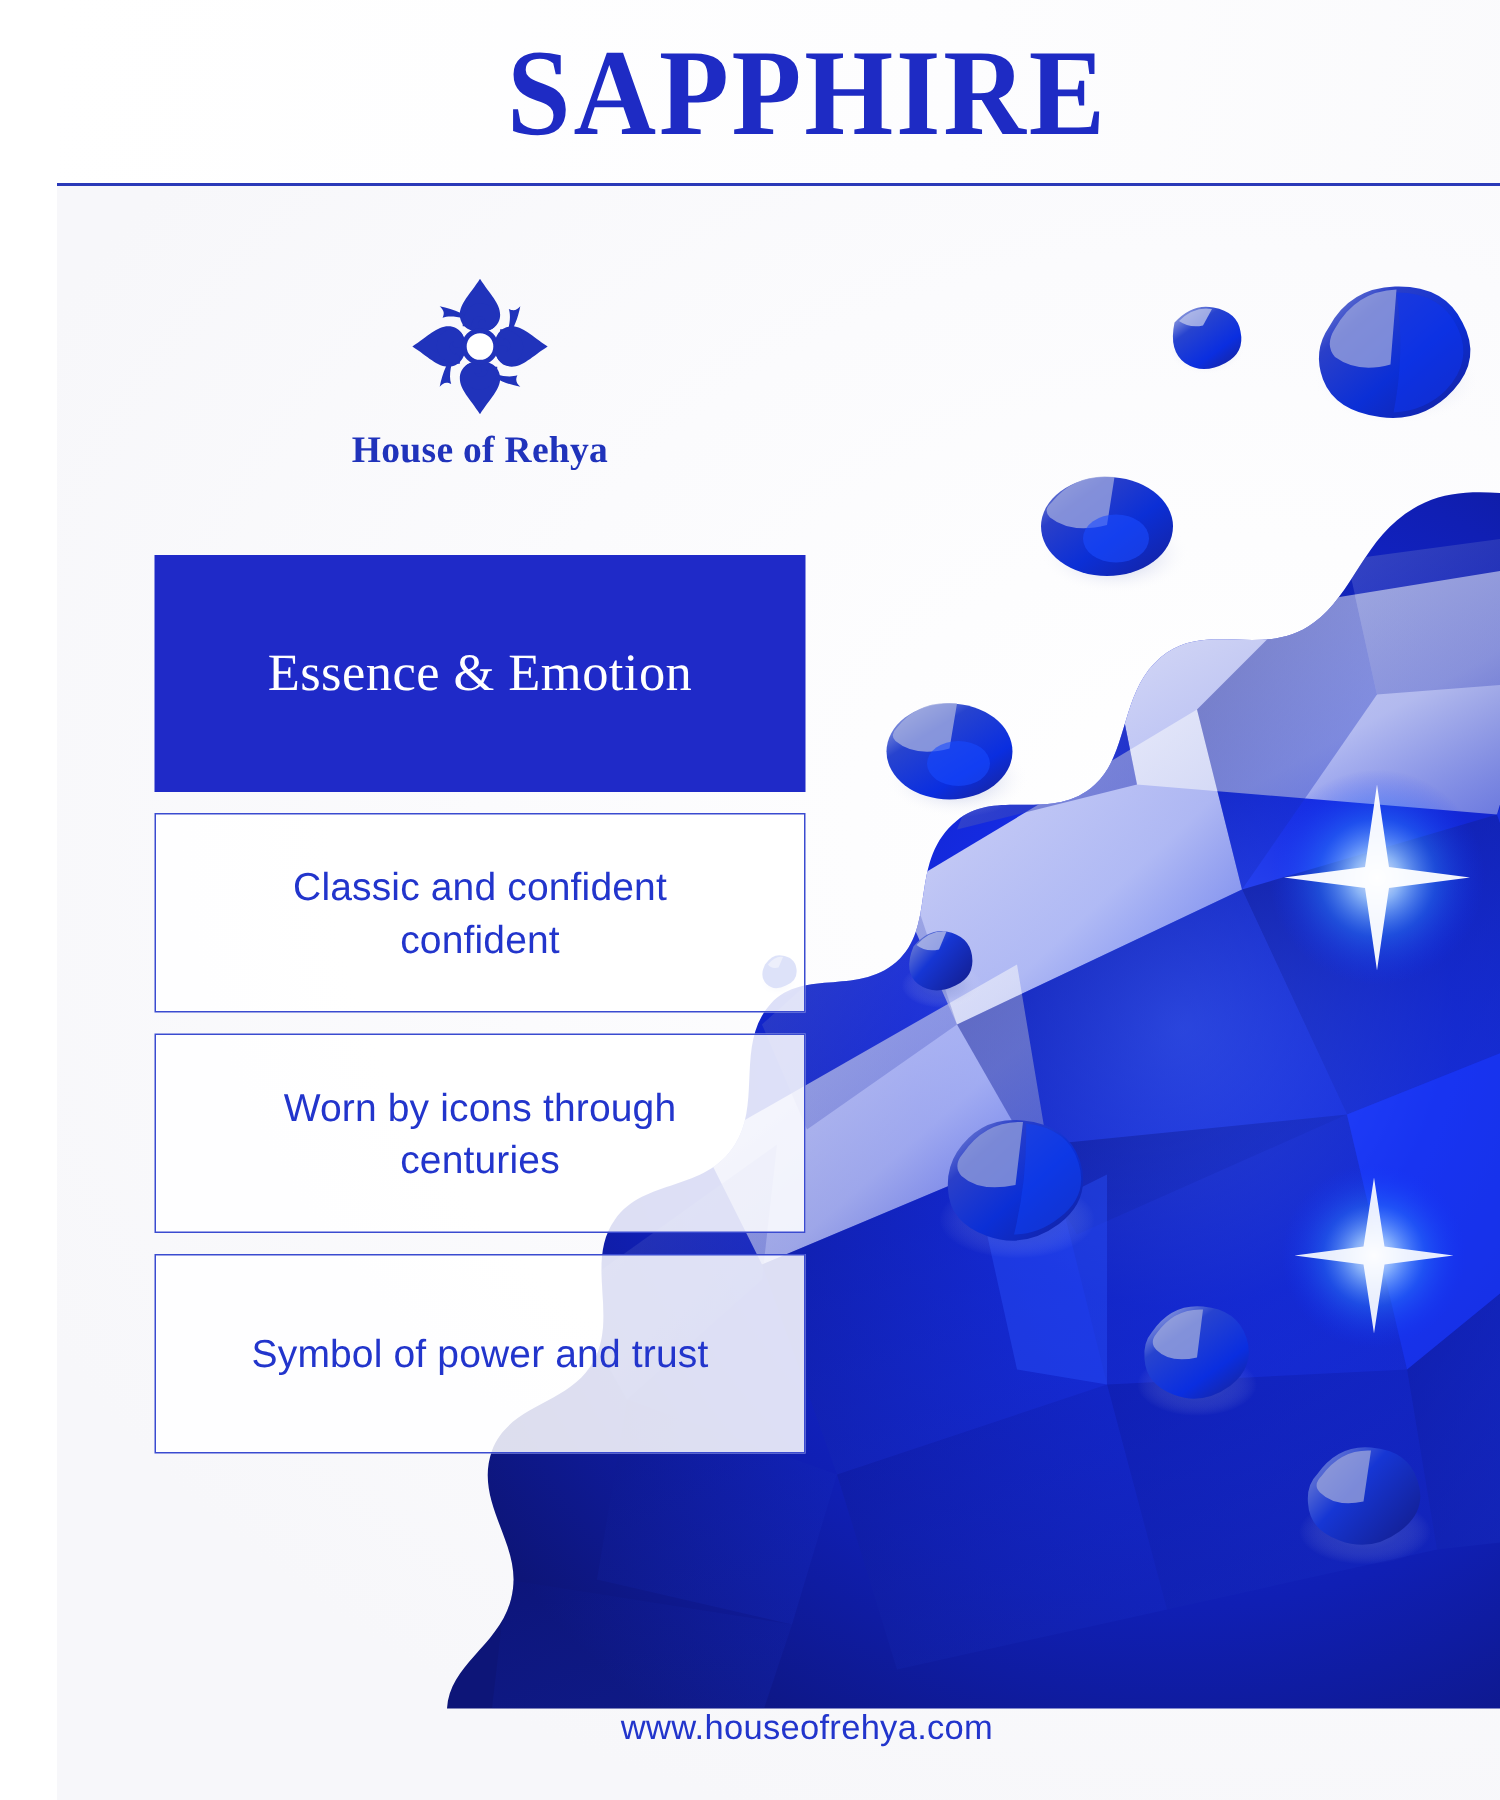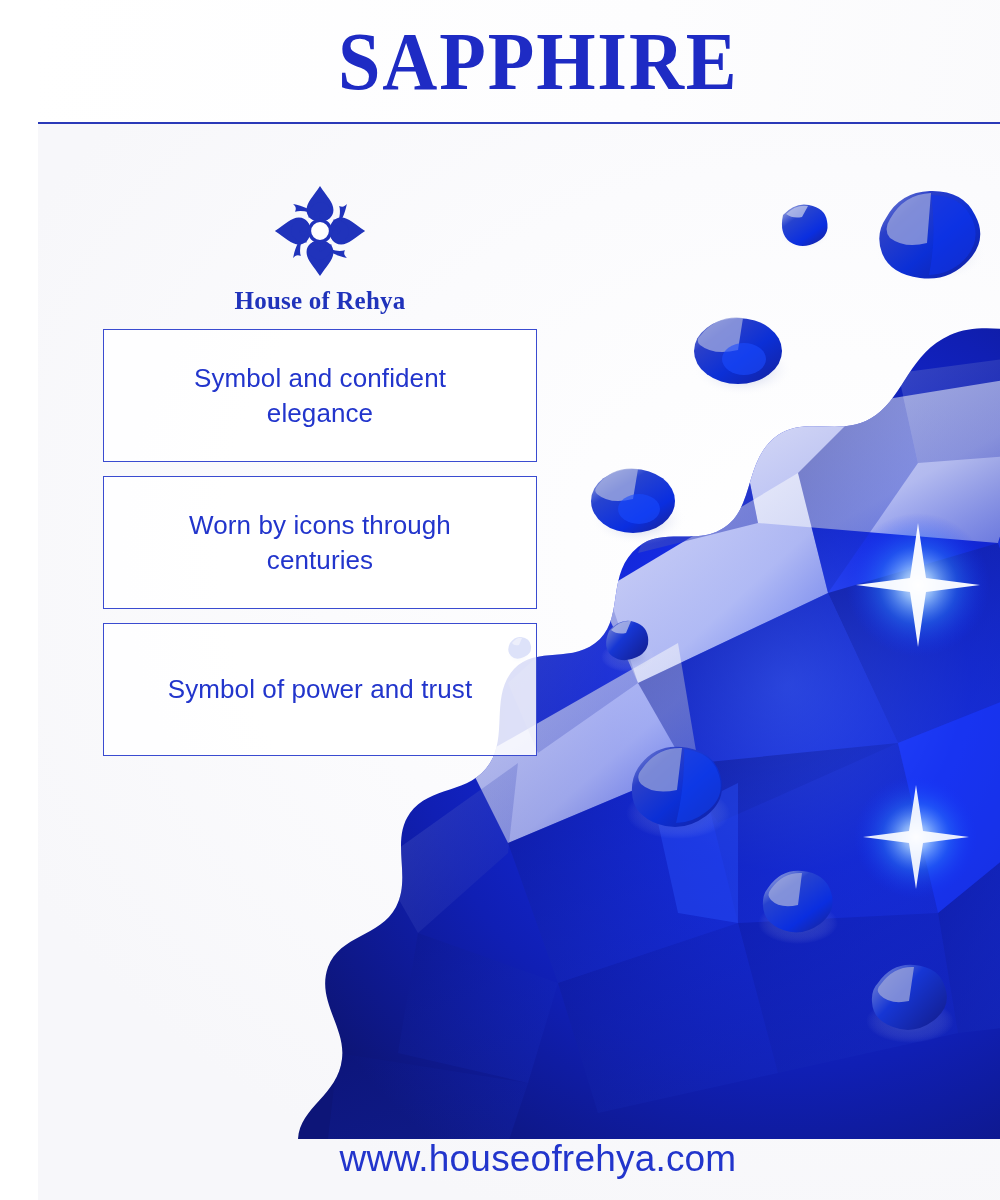--- a/index.html
+++ b/index.html
@@ -141,21 +141,21 @@
   .footer {
     position: absolute;
     left: 0;
     top: 1138px;
     width: 1000px;
     text-align: center;
     z-index: 25;
   }
   .footer-url {
     font-family: "Liberation Sans", sans-serif;
-    font-size: 37px;
+    font-size: 23px;
     color: #2235cc;
     letter-spacing: 0.2px;
     text-align: right;
   }
 </style>
 </head>
 <body>
 
 <div class="poster">
 
@@ -379,23 +379,26 @@
             <path d="M50,80 C43,80 38,75 38,69 C38,64 42,61 46,61 C49,61 51,63 51,66 C51,68 50,69 48,69 C47,69 46,68 46,67 C46,69 48,71 50,71 C54,71 56,68 56,64 L62,64 C62,73 57,80 50,80 Z"></path>
             <path d="M20,50 C20,43 25,38 31,38 C36,38 39,42 39,46 C39,49 37,51 34,51 C32,51 31,50 31,48 C31,47 32,46 33,46 C31,46 29,48 29,50 C29,54 32,56 36,56 L36,62 C27,62 20,57 20,50 Z"></path>
           </g>
           <circle cx="50" cy="50" r="11" fill="#ffffff"></circle>
           <circle cx="50" cy="50" r="11" fill="none" stroke="#2033bb" stroke-width="3.5"></circle>
         </svg>
       </span>
       <div class="brand-name">House of Rehya</div>
     </div>
 
+    <div class="headline-box">
+      <div class="headline-text">Essence &amp; Emotion</div>
+    </div>
 
     <div class="feature-card">
-      <div class="feature-text">Symbol and confident elegance</div>
+      <div class="feature-text">Classic and confident confident</div>
     </div>
     <div class="feature-card">
       <div class="feature-text">Worn by icons through centuries</div>
     </div>
     <div class="feature-card">
       <div class="feature-text">Symbol of power and trust</div>
     </div>
 
   </div>
 

